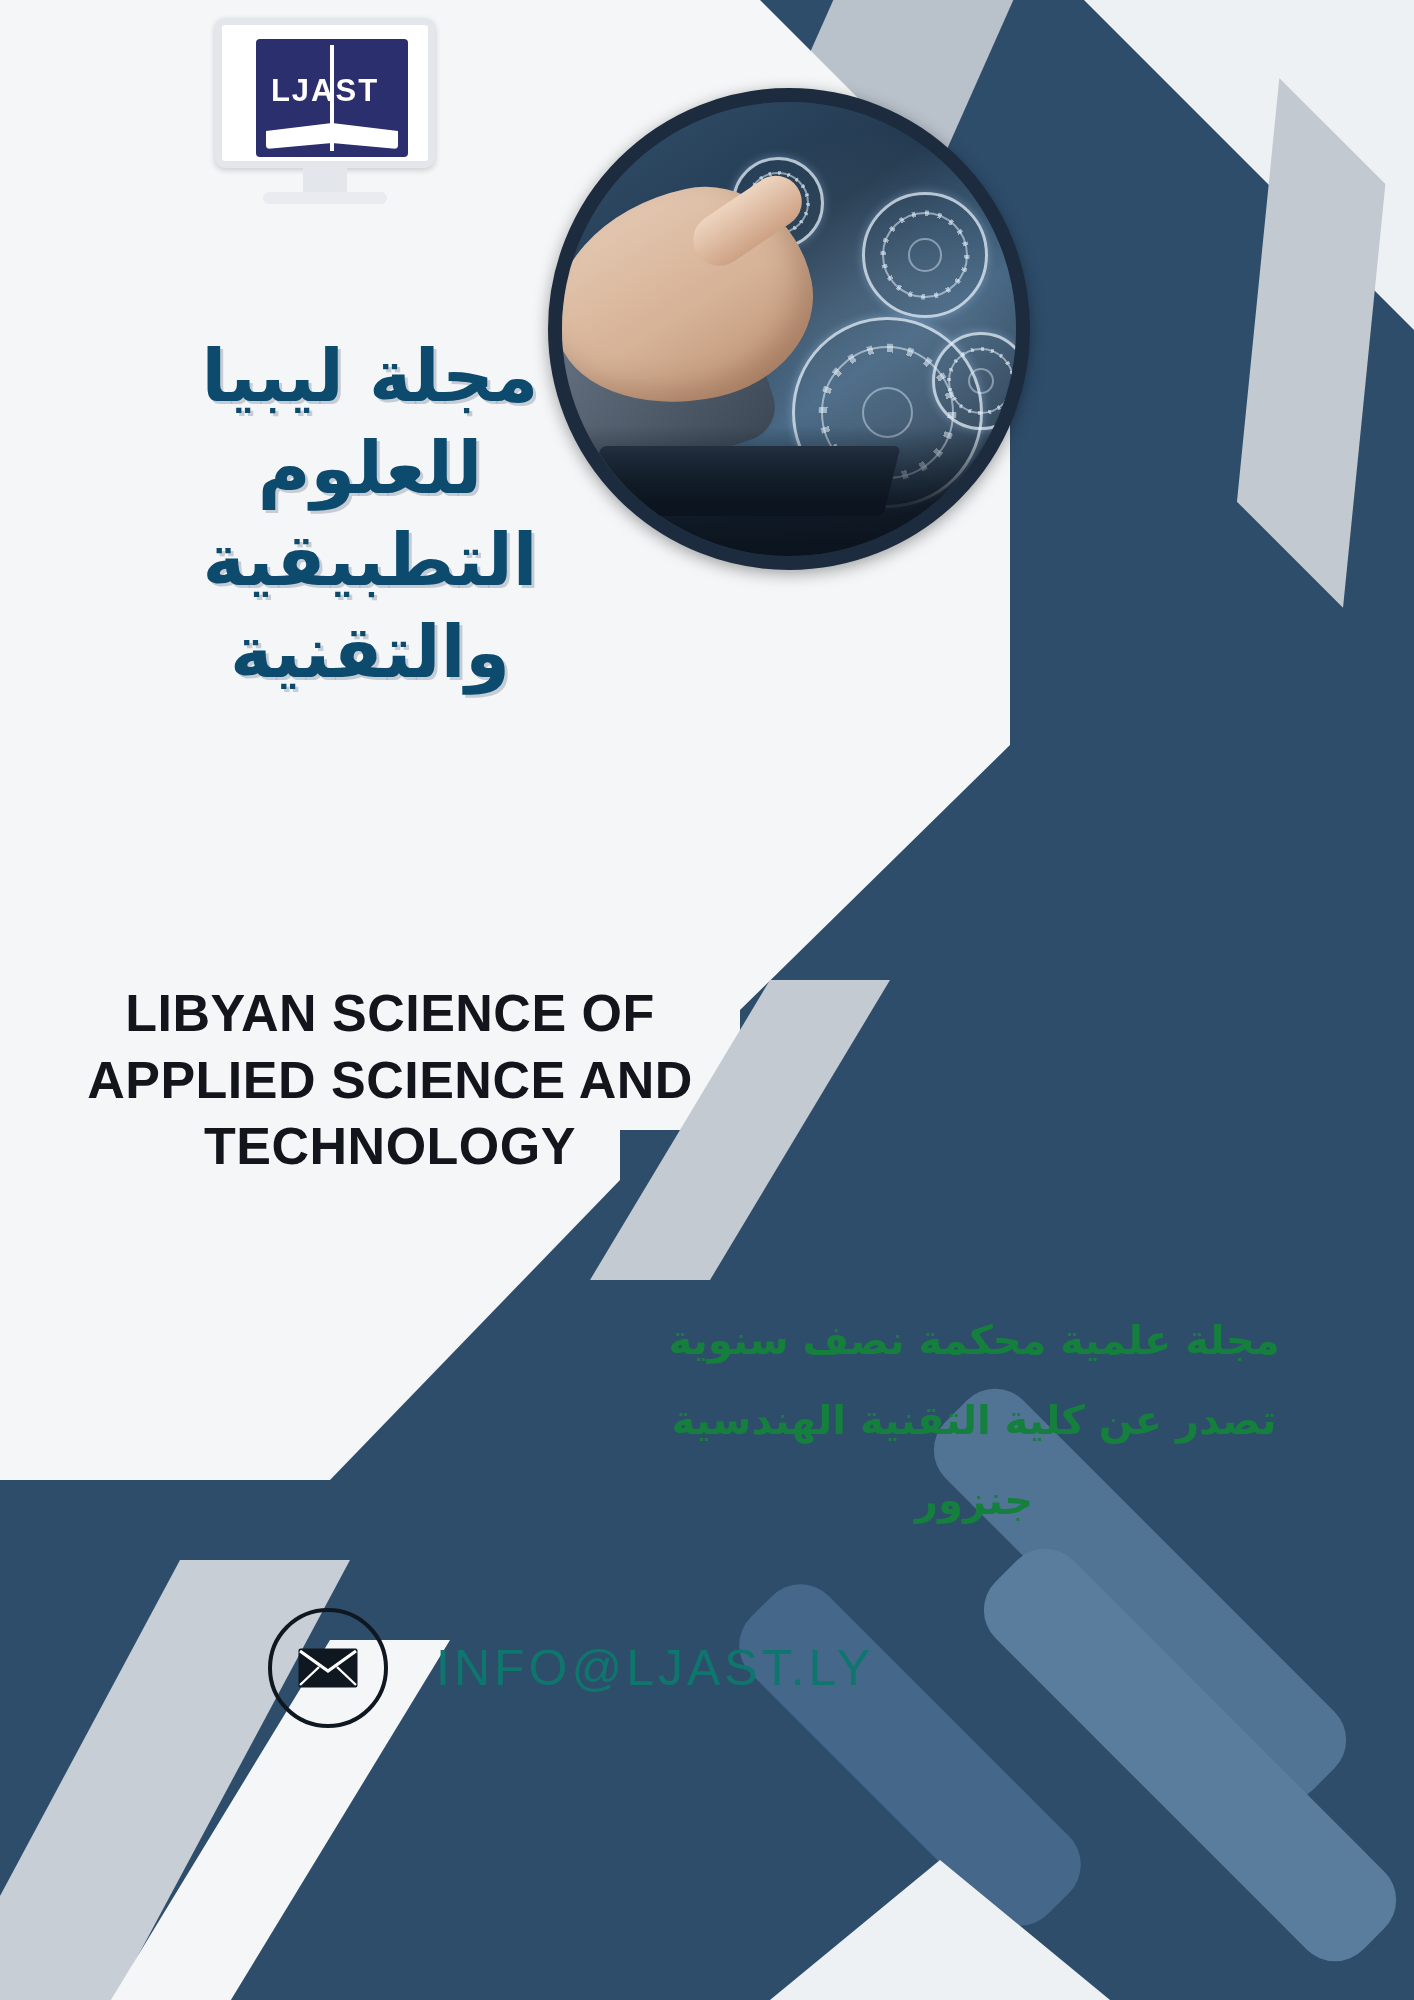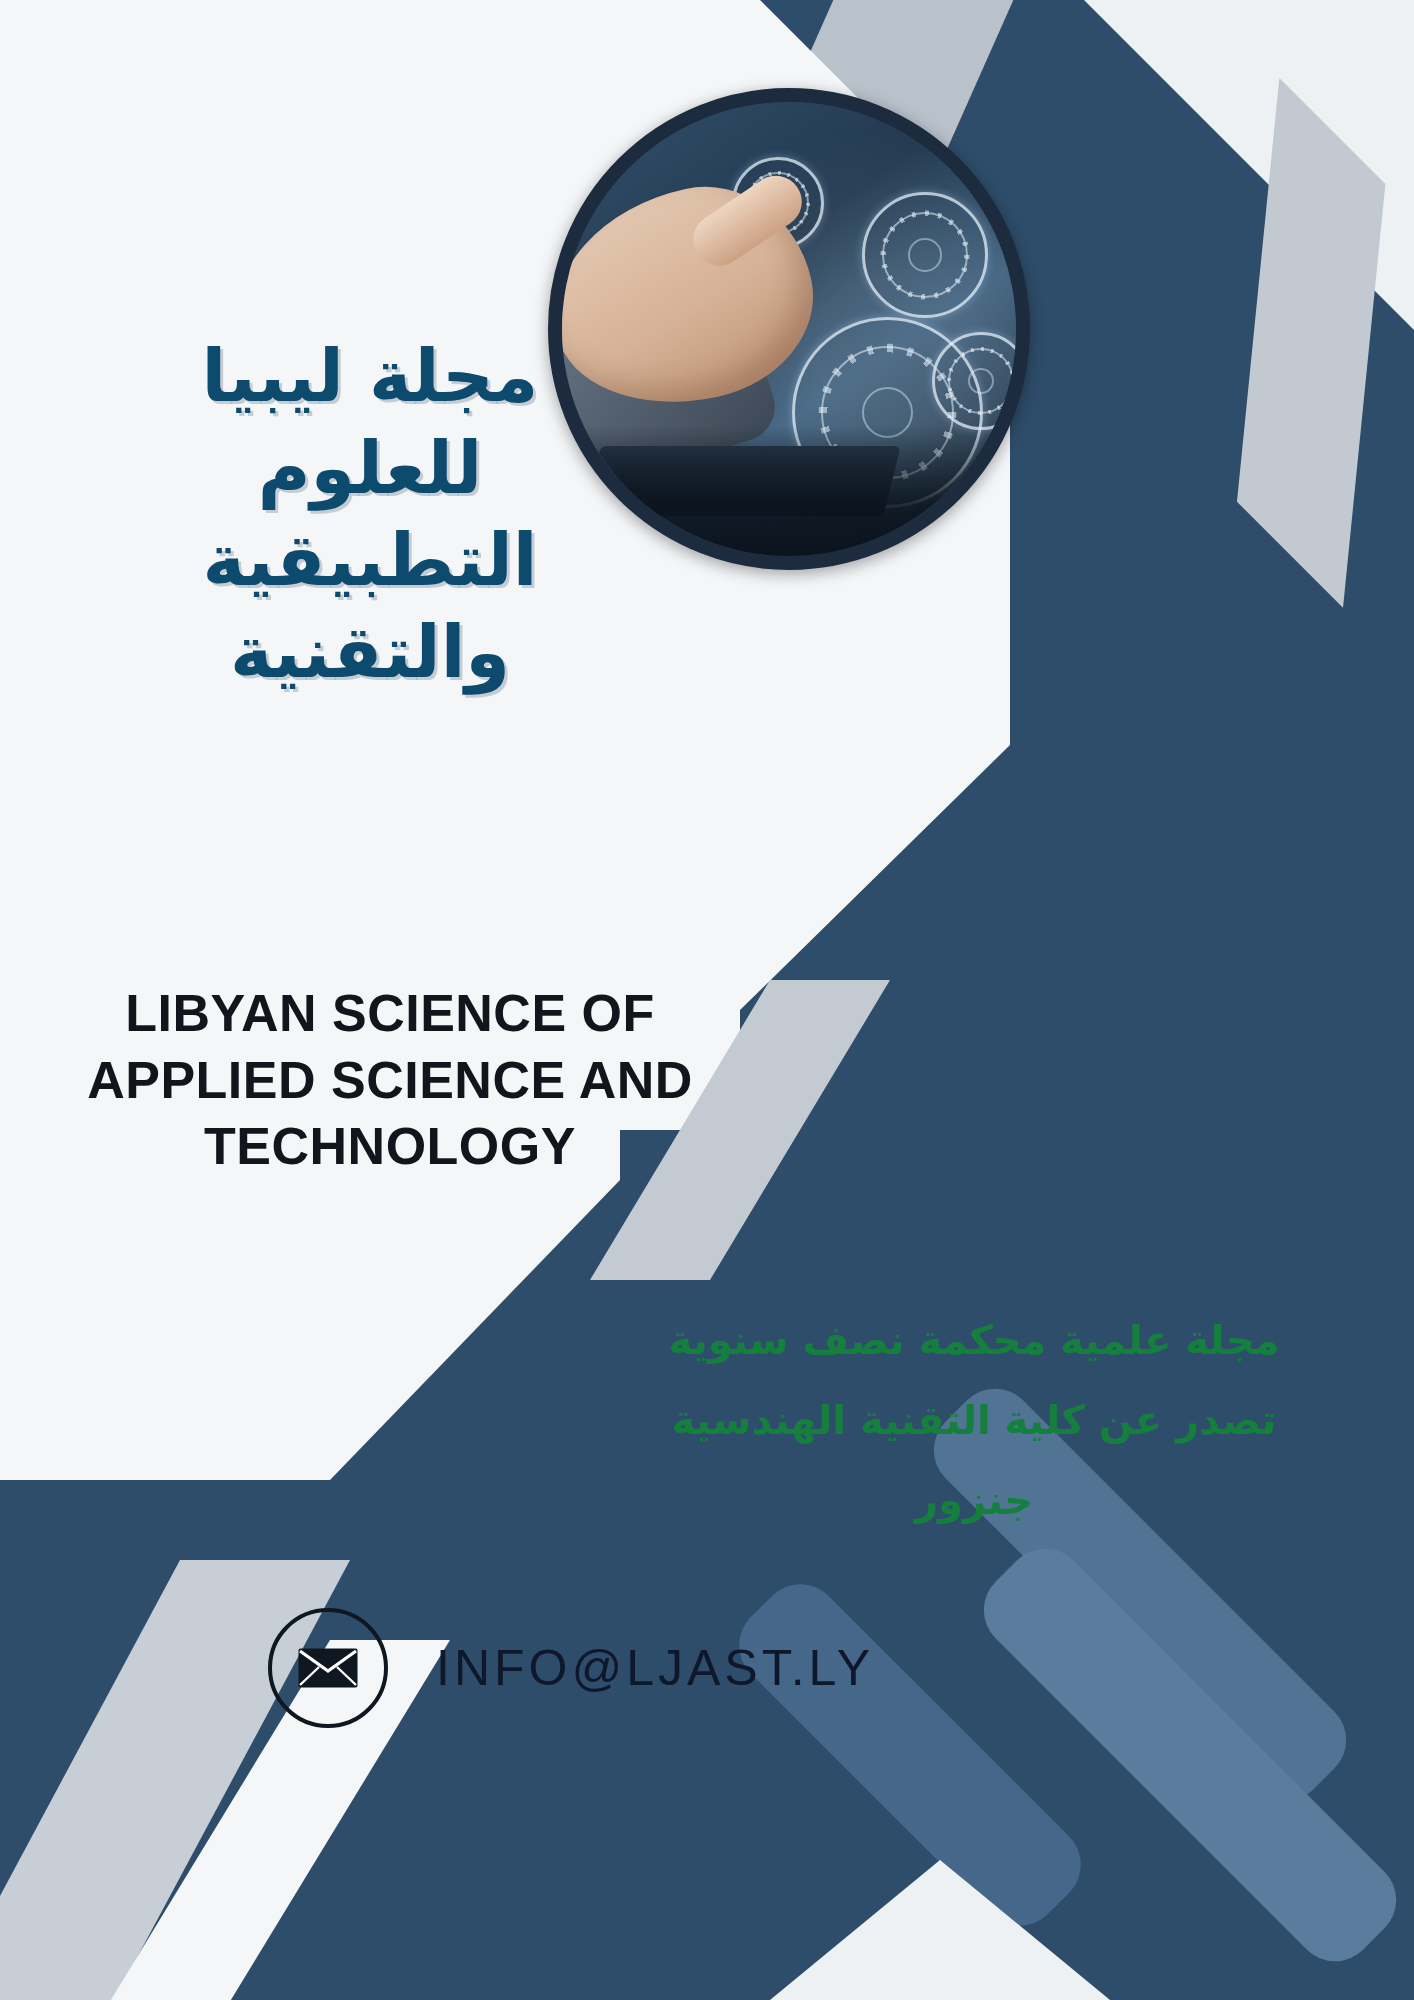--- a/index.html
+++ b/index.html
@@ -398,21 +398,21 @@
     height: 112px;
     border-radius: 50%;
     border: 4px solid #0f1720;
     display: flex;
     align-items: center;
     justify-content: center;
     background: transparent;
   }
   .email-icon svg { display: block; }
   .email-text {
-    color: #0f172a;
+    color: #0f766e;
     font-size: 50px;
     font-weight: 500;
     letter-spacing: 4px;
     font-family: "Liberation Sans", sans-serif;
   }
 </style>
 </head>
 <body>
 
 <div class="poster">
@@ -425,20 +425,31 @@
   <div class="panel-light-top"></div>
   <div class="stripe-grey-mid"></div>
   <div class="panel-light-mid"></div>
   <div class="stripe-grey-bl"></div>
   <div class="stripe-white-bl"></div>
   <div class="bar bar-c"></div>
   <div class="bar bar-a"></div>
   <div class="bar bar-b"></div>
   <div class="bottom-white-wedge"></div>
 
+  <div class="logo">
+    <div class="monitor">
+      <div class="book">
+        <div class="book-spine"></div>
+        <div class="book-pages"></div>
+      </div>
+      <div class="logo-text">LJAST</div>
+    </div>
+    <div class="monitor-stand"></div>
+    <div class="monitor-base"></div>
+  </div>
 
   <div class="photo-wrap">
     <div class="photo-inner">
       <div class="gear gear-3">
           <div class="gear-teeth"></div>
         </div>
       <div class="gear gear-2">
           <div class="gear-teeth"></div>
         </div>
       <div class="gear gear-1">

